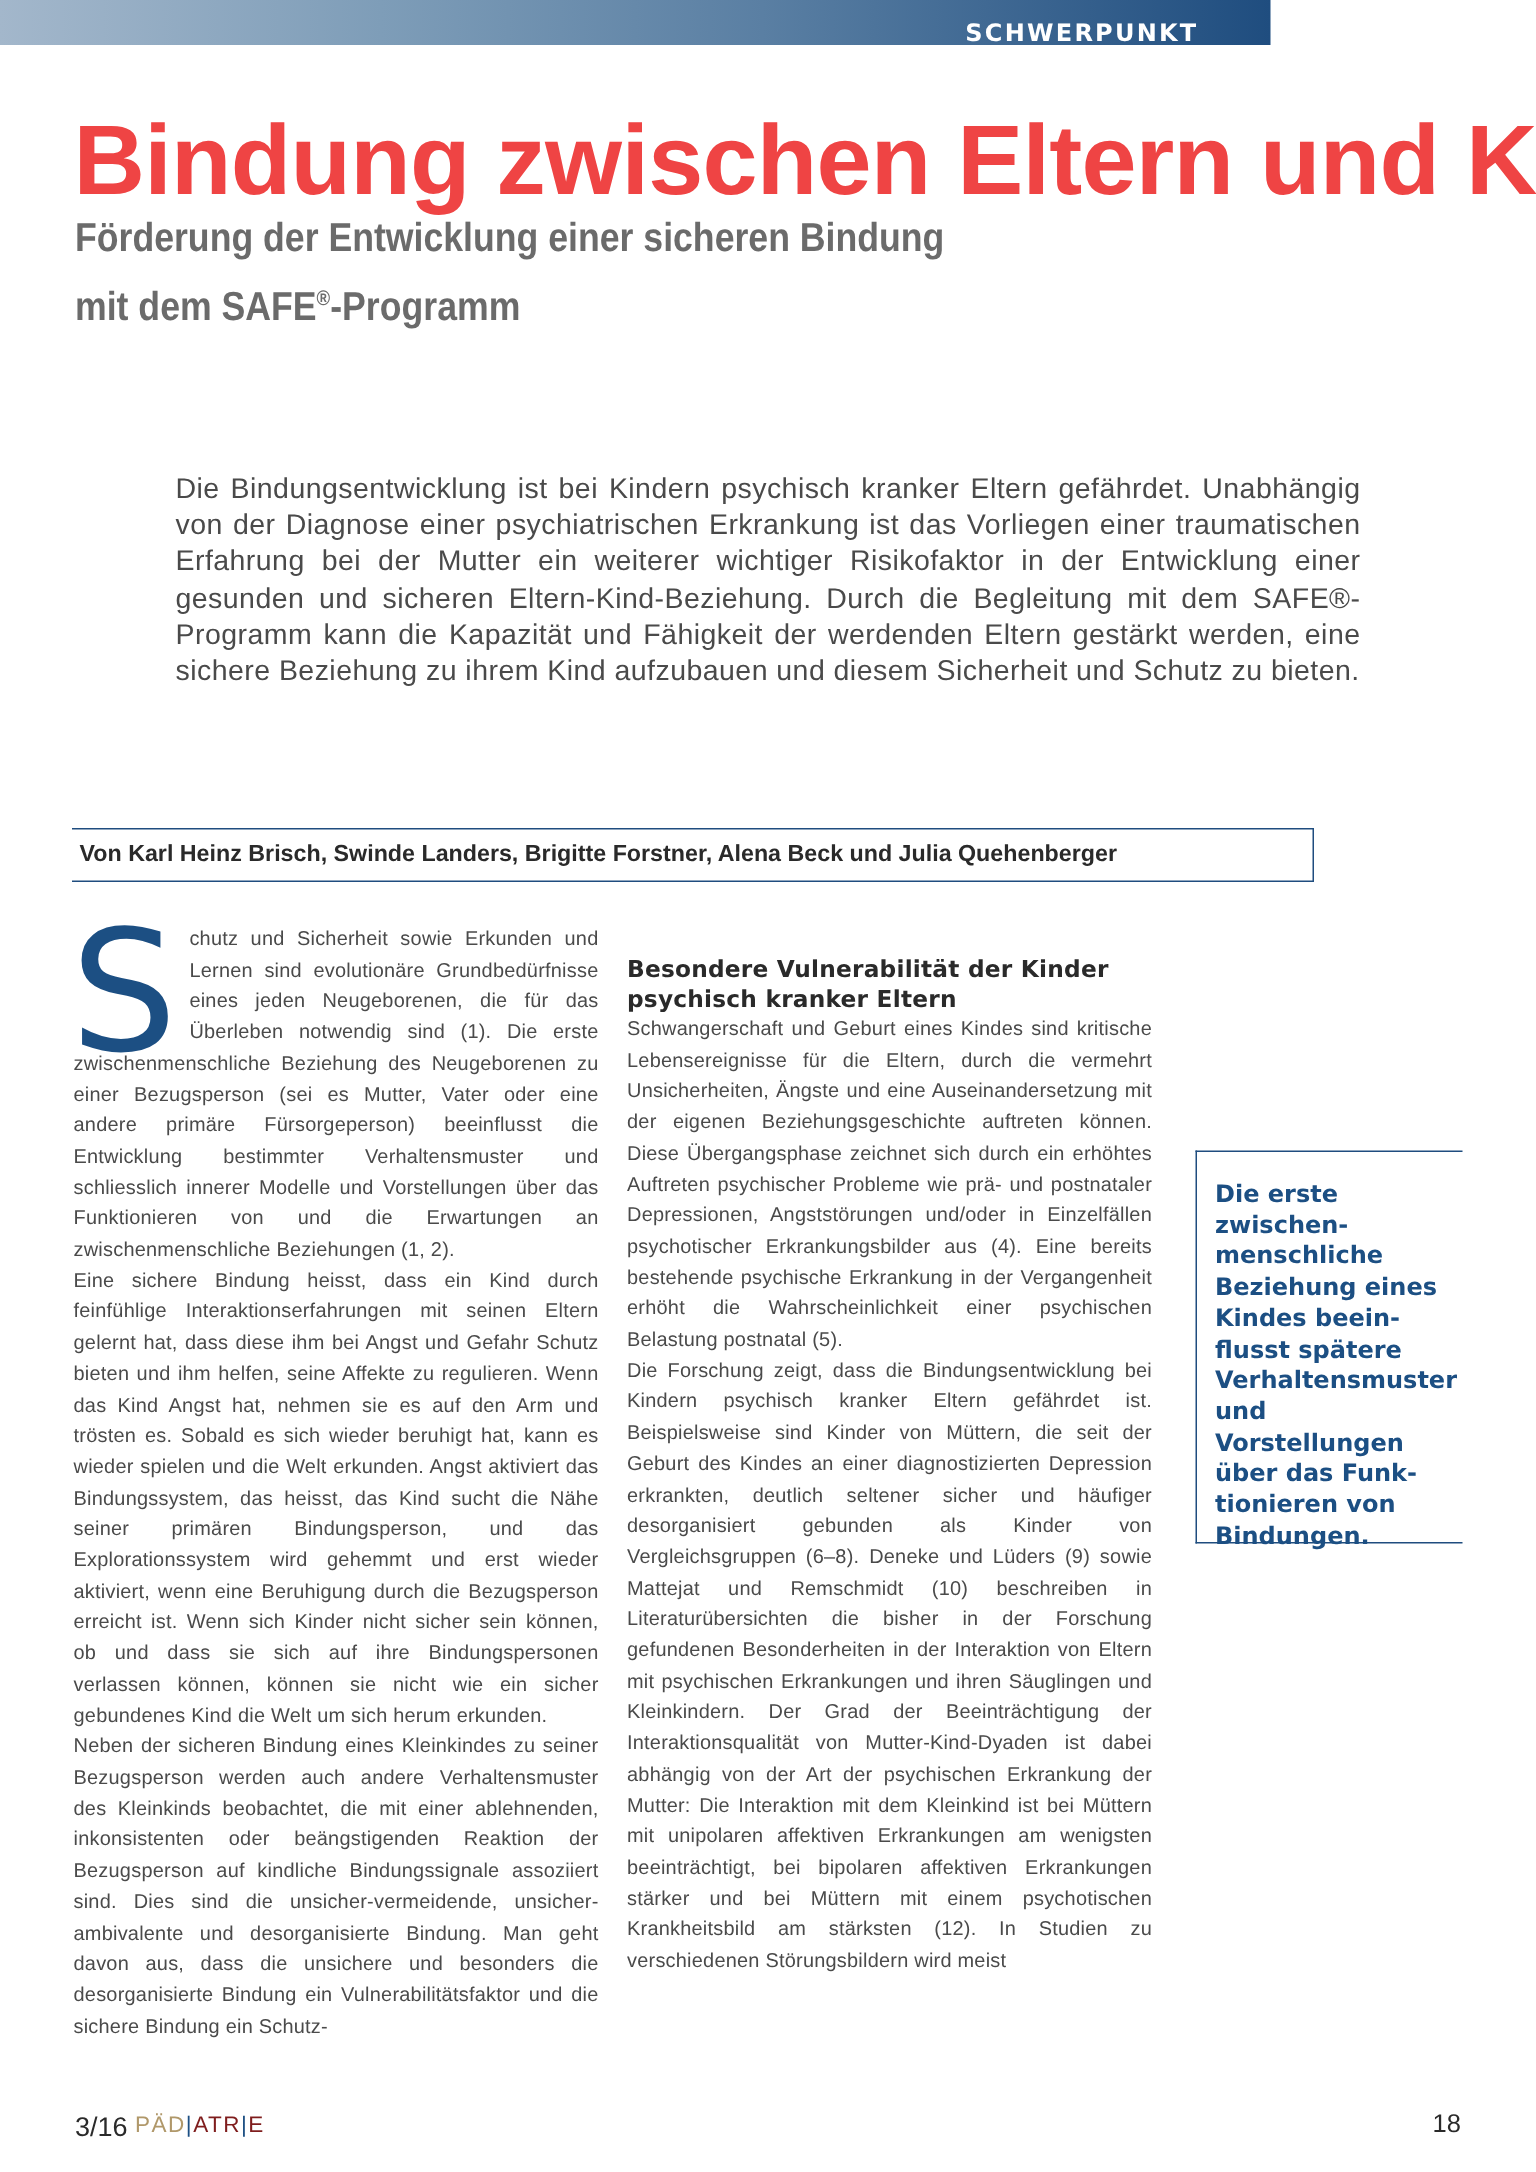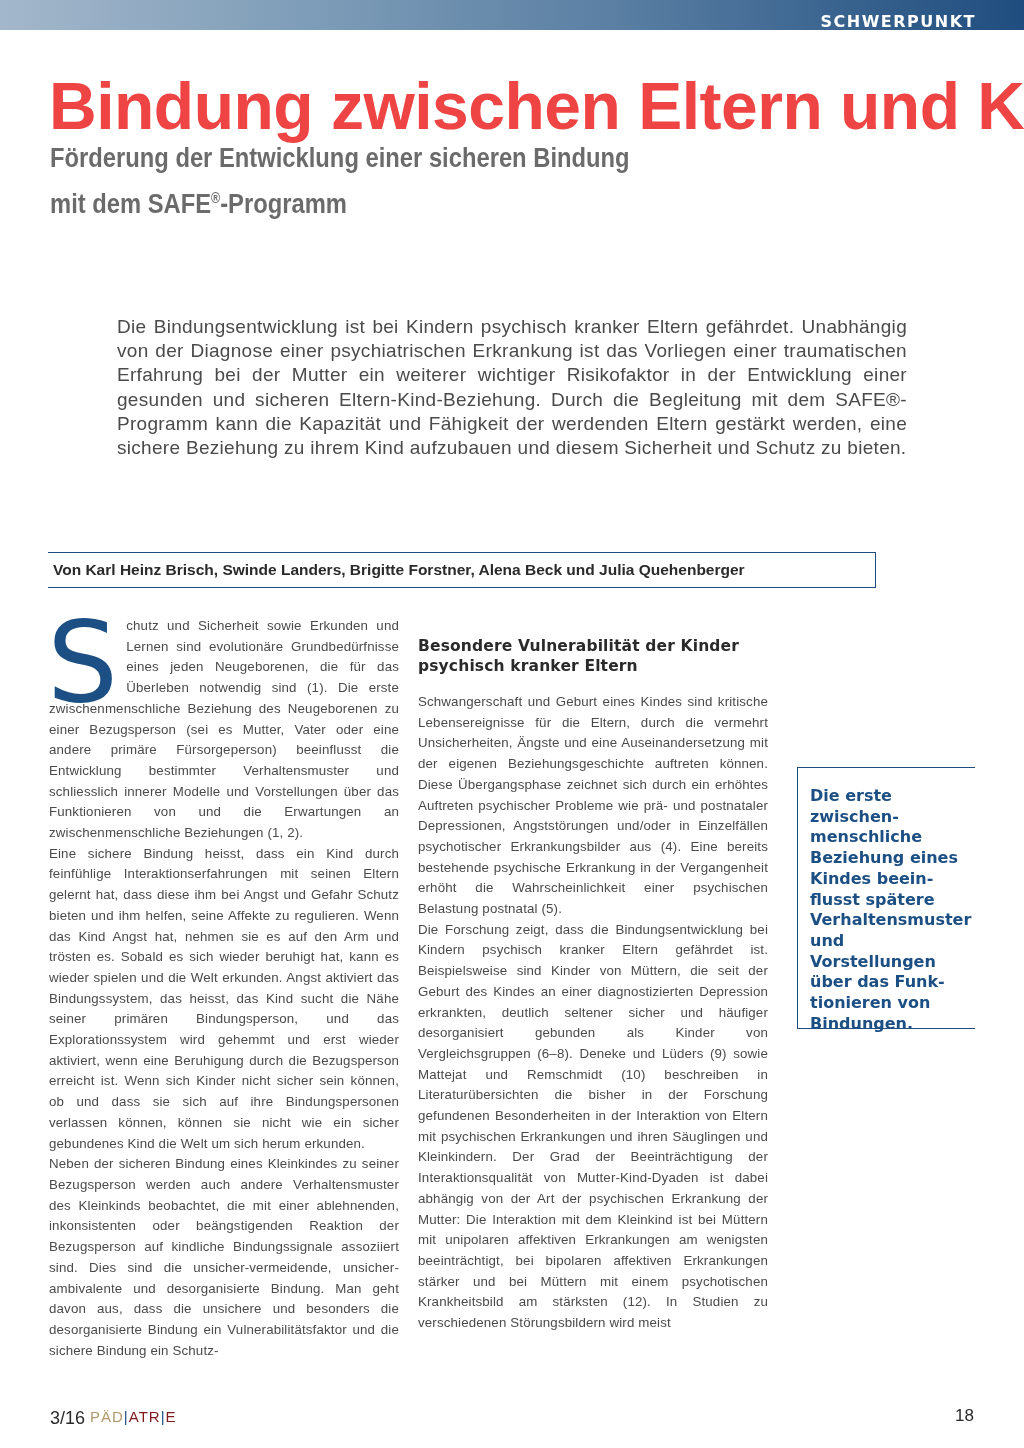--- a/index.html
+++ b/index.html
@@ -1,18 +1,18 @@
 <!DOCTYPE html>
 <html><head>
 <meta charset="utf-8">
 <style>
   html, body { margin: 0; padding: 0; background: #ffffff; }
   body { width: 1024px; height: 1448px; position: relative; overflow: hidden;
          font-family: "Liberation Sans", sans-serif; color: #3a3a3a; }
-  .topbar { position: absolute; left: 0; top: 0; width: 1024px; height: 30px;
+  .topbar { position: absolute; left: 0; top: 0; width: 847px; height: 30px;
             background: linear-gradient(to right, #a3b7cb 0%, #7e9db8 30%, #5a7fa3 60%, #1f4d7f 100%); }
   .section-label { position: absolute; right: 48px; top: 12px; color: #ffffff;
             font-family: "DejaVu Sans", sans-serif; font-weight: bold; font-size: 16px; letter-spacing: 1.5px; }
   .title { position: absolute; left: 49px; top: 68px; margin: 0; font-size: 66px; font-weight: bold;
            color: #ef4444; letter-spacing: -0.5px; white-space: nowrap; }
   .subtitle { position: absolute; left: 50px; top: 138px; margin: 0; font-size: 27px; font-weight: bold;
            color: #6b6b6b; line-height: 40px; transform: scaleX(0.88); transform-origin: left top; width: 780px; }
   .subtitle sup { font-size: 14px; }
   .lead { position: absolute; left: 117px; top: 315px; width: 790px; font-size: 19px; line-height: 24.2px;
           color: #4a4a4a; text-align: justify; letter-spacing: 0.3px; }
@@ -21,21 +21,21 @@
              font-size: 15.5px; font-weight: bold; color: #2a2a2a; line-height: 34px; padding-left: 5px; white-space: nowrap; margin-top: 24px; }
   .col { position: absolute; top: 616px; width: 379px; font-size: 13.3px; line-height: 20.7px; color: #4a4a4a;
          text-align: justify; letter-spacing: 0.15px; }
   .col p { margin: 0; }
   .col1 { left: 20px; }
   .col2 { left: 418px; width: 350px; }
   .col1 { width: 379px; }
   .dropcap { float: left; font-size: 112px; line-height: 84px; color: #1c4f83; margin: 4px 8px -6px -2px;
              font-family: "DejaVu Sans", sans-serif; }
   .heading { font-family: "DejaVu Sans", sans-serif; font-weight: bold; font-size: 15.5px; line-height: 20px;
-             color: #2a2a2a; margin: 20px 0 16px 0; text-align: left; }
+             color: #2a2a2a; margin: 20px 0 0 0; text-align: left; }
   .pullquote { position: absolute; left: 797px; top: 767px; width: 178px; height: 262px; box-sizing: border-box;
                border-top: 1px solid #1f4d7f; border-left: 1px solid #1f4d7f; border-bottom: 1px solid #1f4d7f;
                padding: 18px 0 0 12px; font-family: "DejaVu Sans", sans-serif; font-weight: bold;
                font-size: 16px; line-height: 20.7px; color: #1c4f83; }
   .footer-issue { position: absolute; left: 50px; top: 1408px; font-size: 18px; color: #2a2a2a; }
   .footer-brand { position: absolute; left: 90px; top: 1408px; font-size: 15px; letter-spacing: 1px; color: #b0986a; }
   .footer-brand .bar { color: #1c4f83; }
   .footer-brand .blue { color: #7f1d1d; text-align: right; }
   .page-num { position: absolute; right: 50px; top: 1406px; font-size: 17px; color: #2a2a2a; }
 </style>

